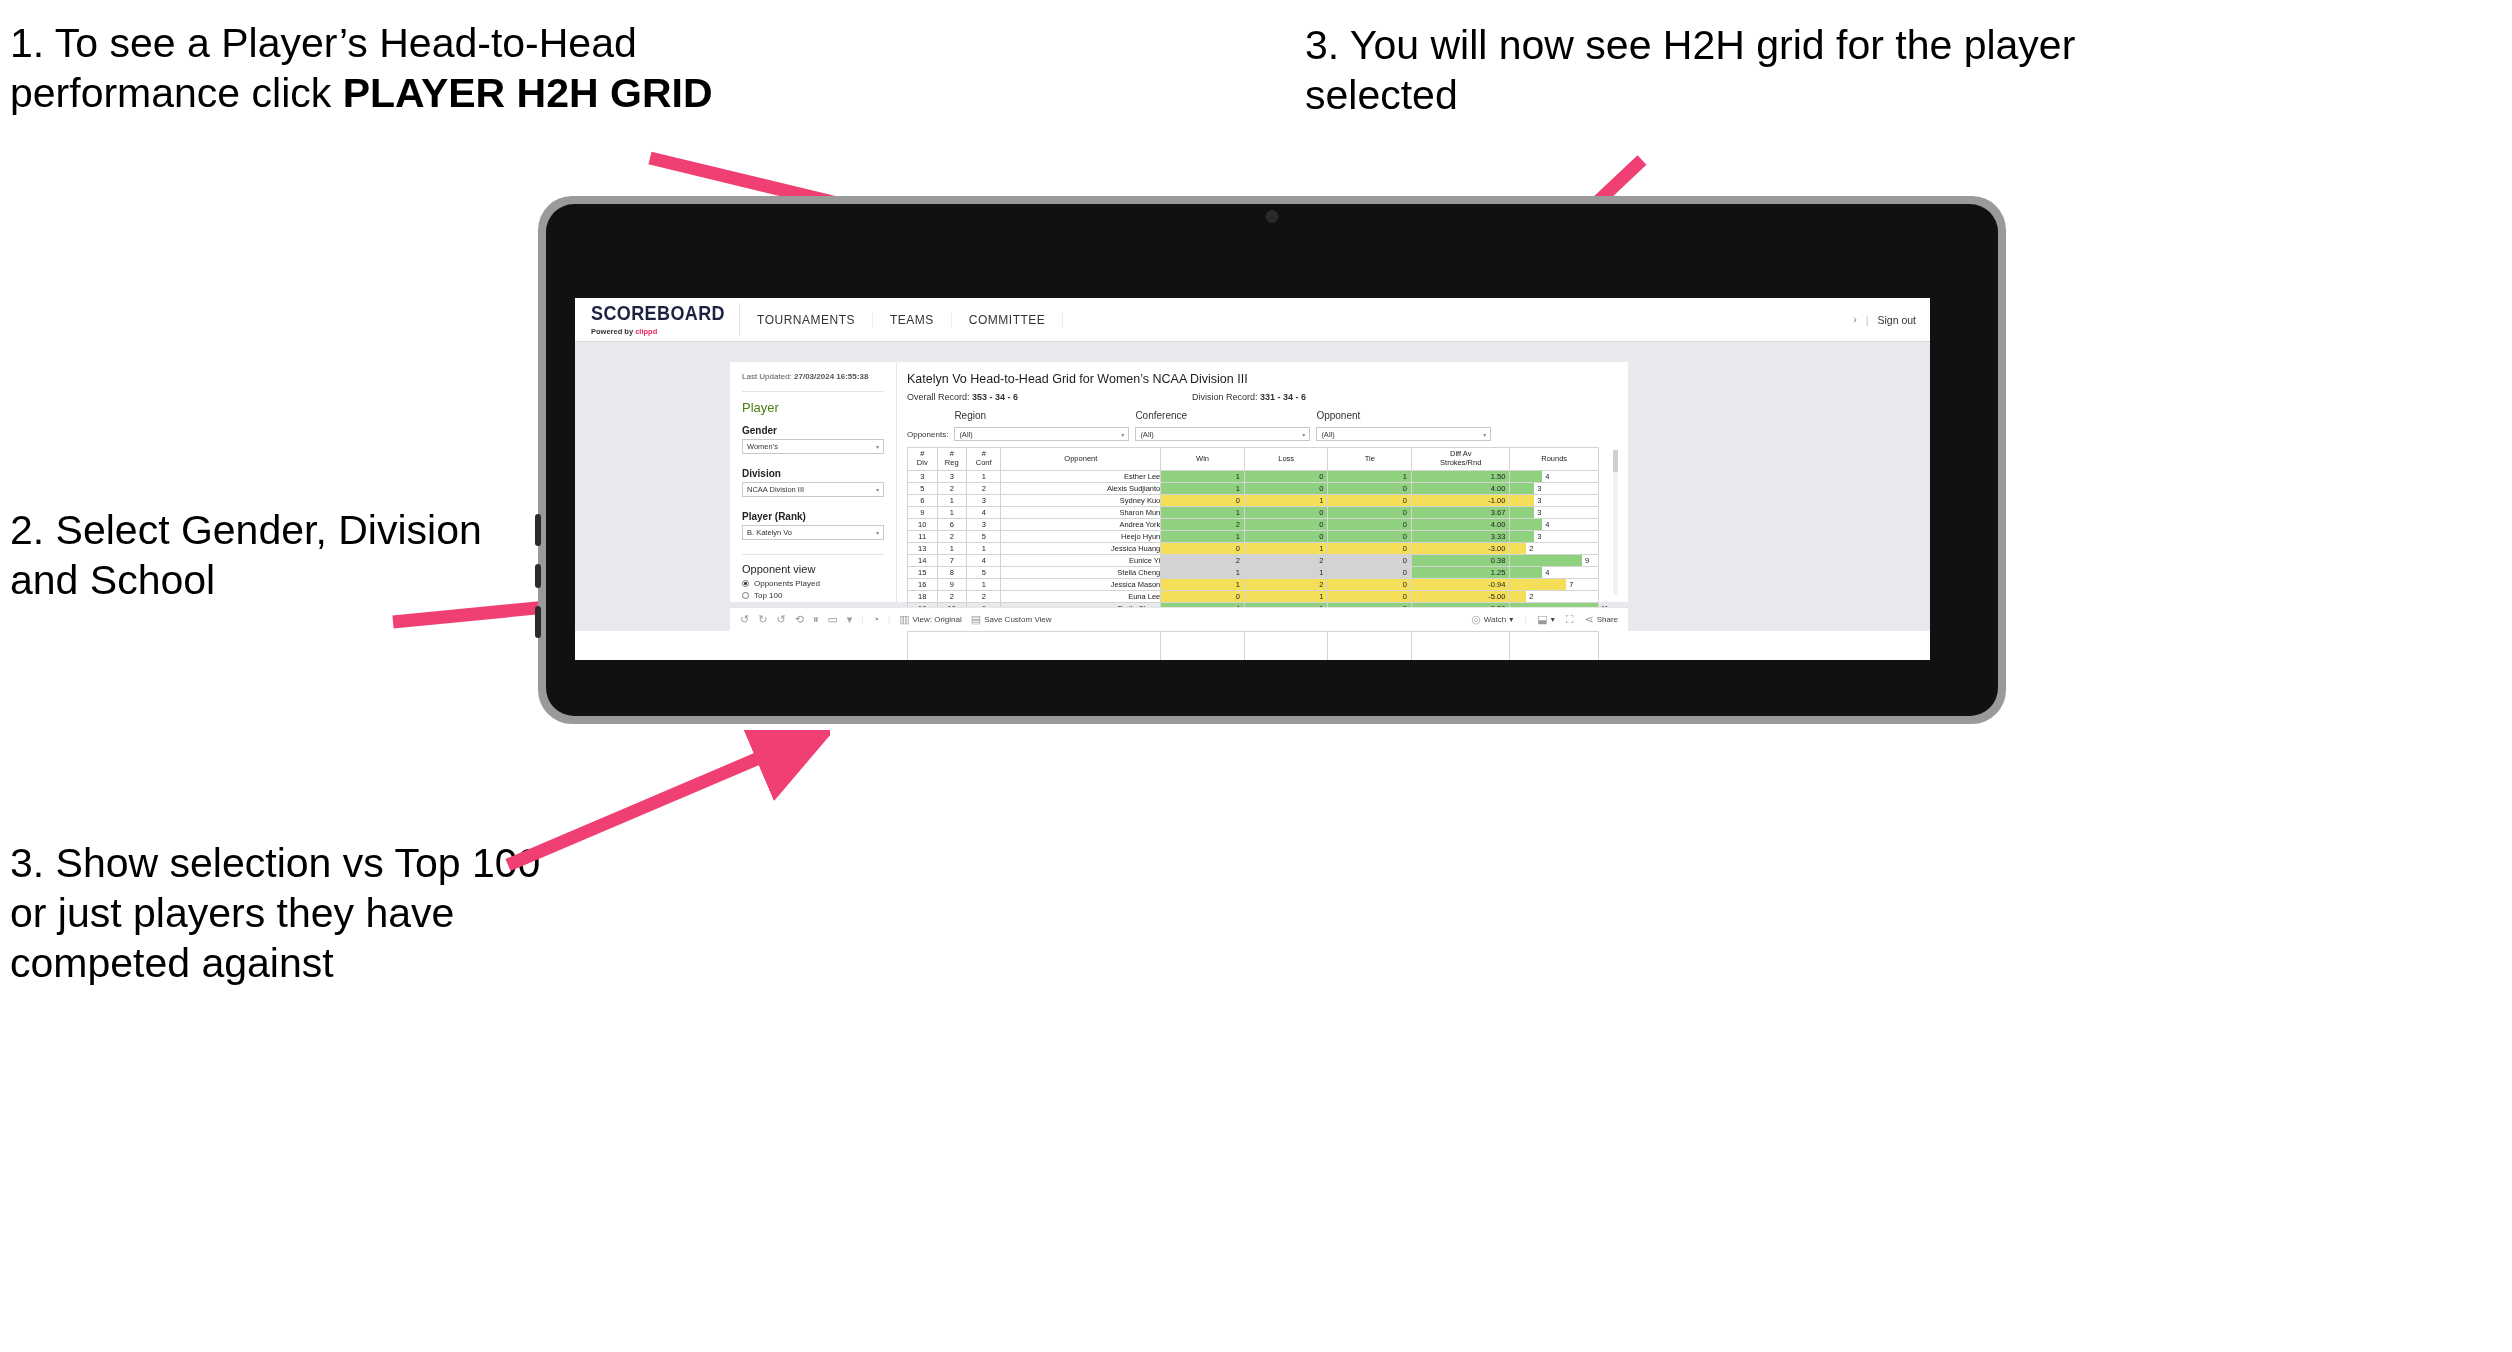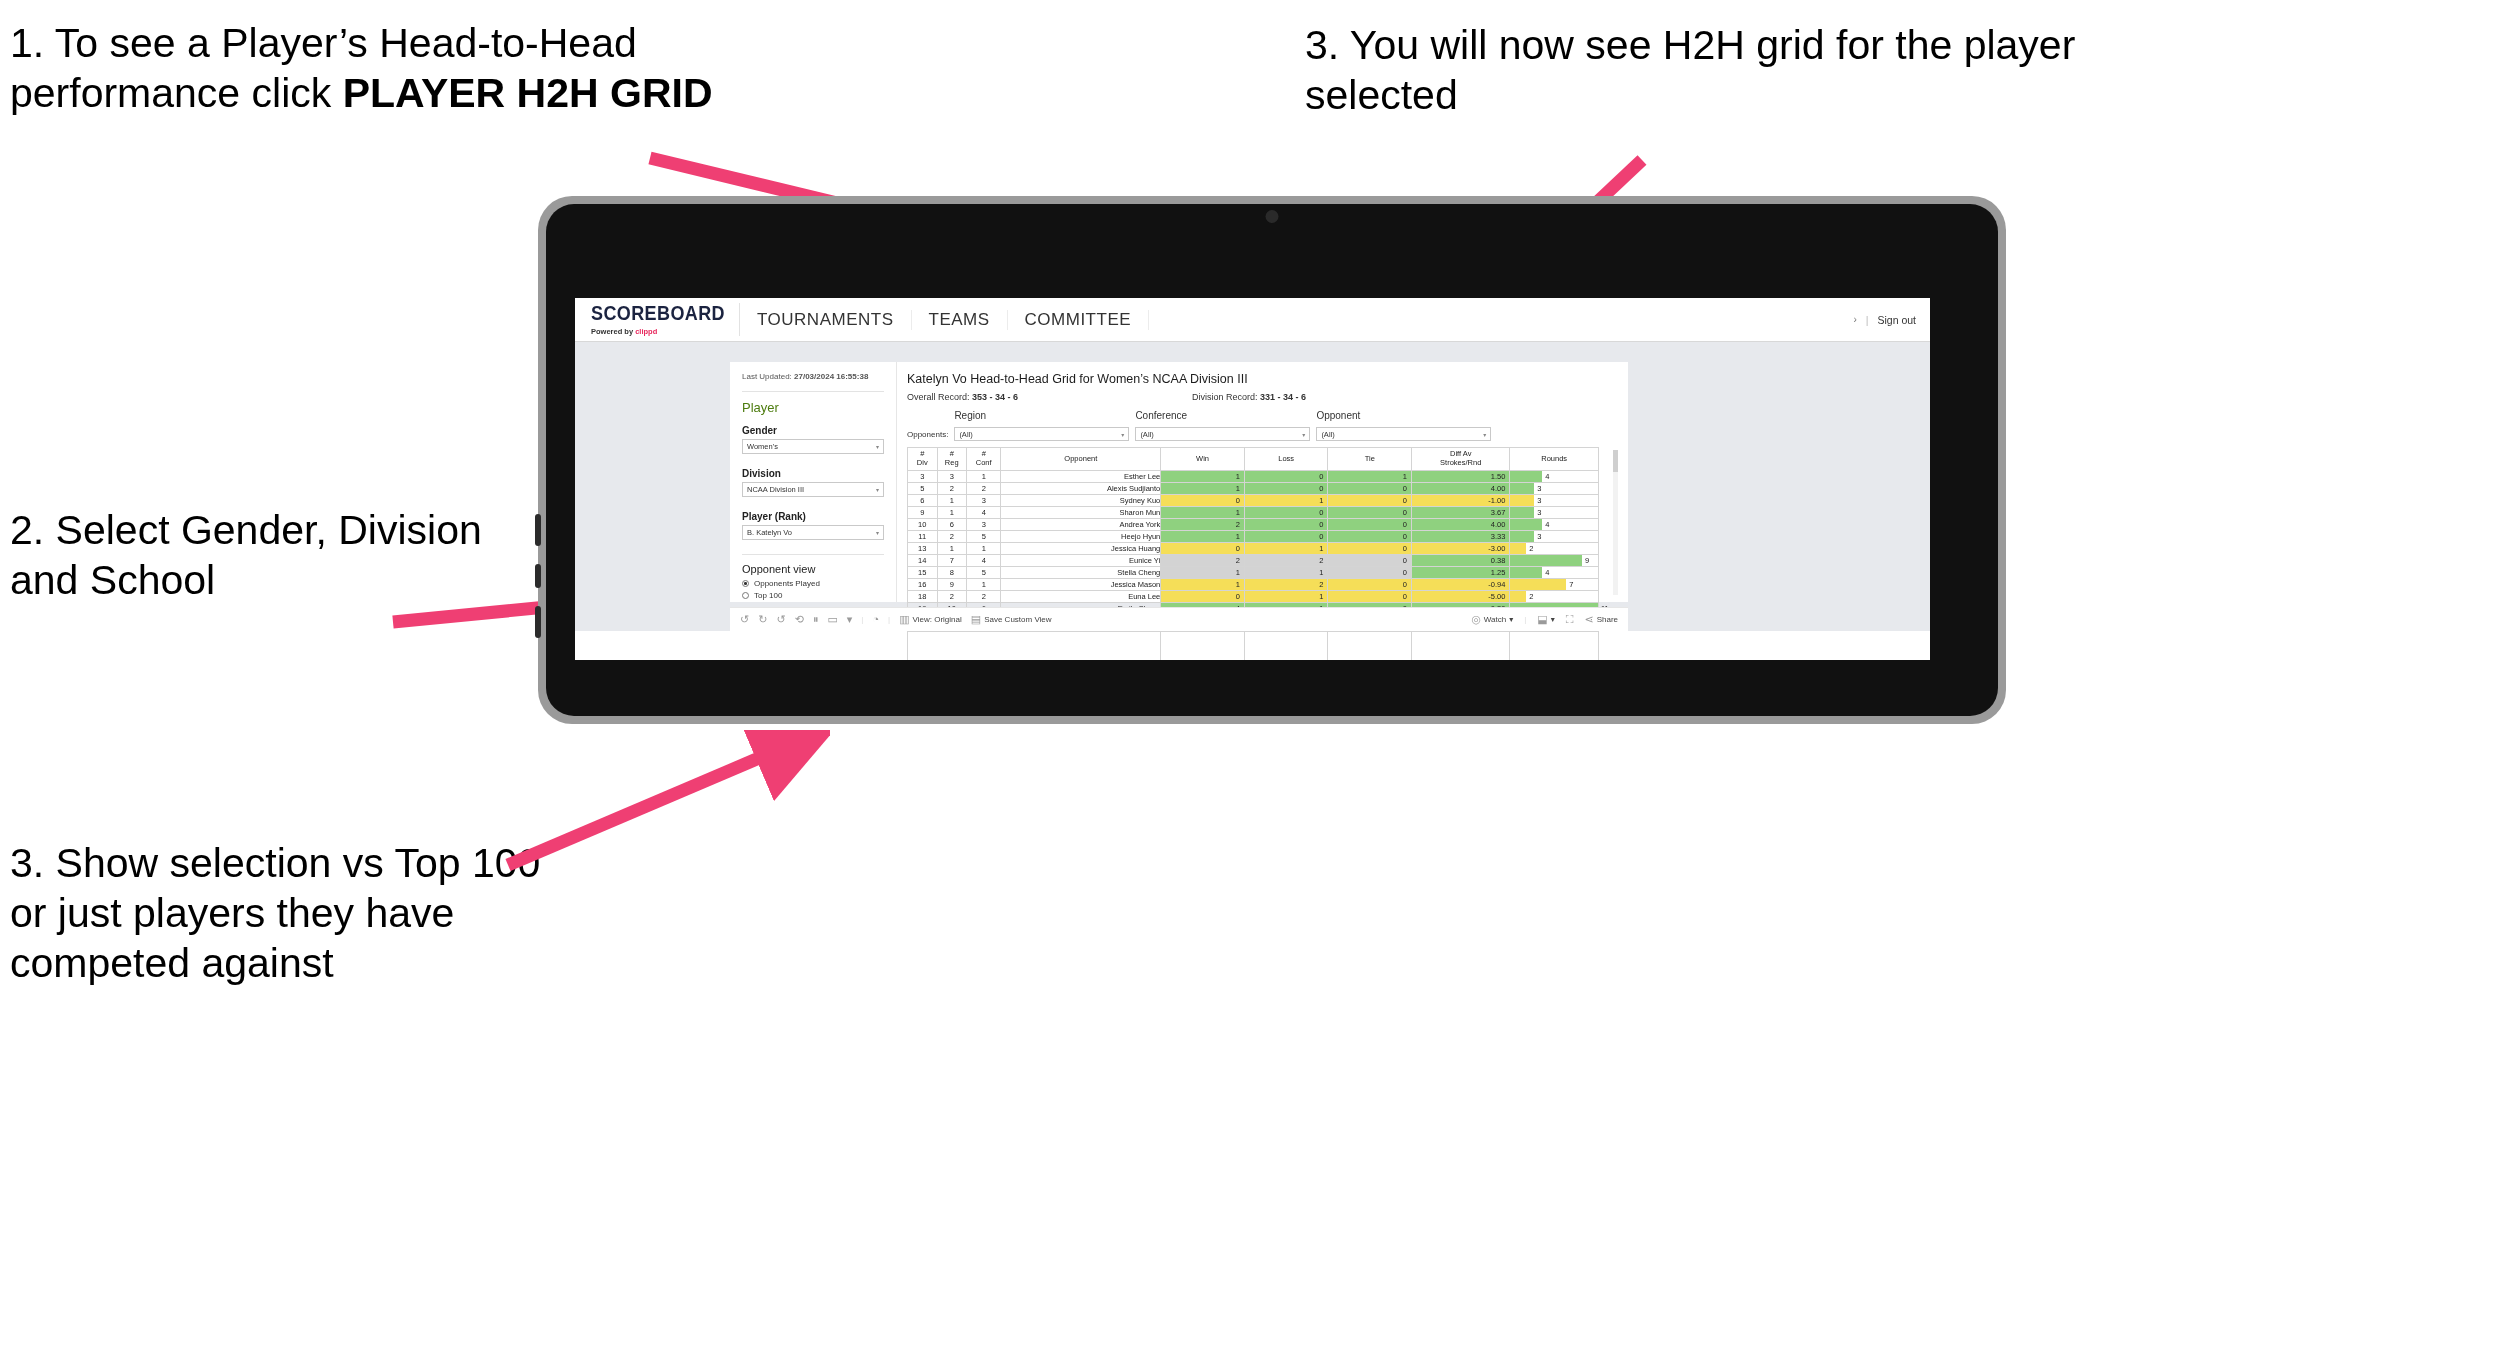--- a/index.html
+++ b/index.html
@@ -33,21 +33,21 @@
   
   #screen{position:absolute;left:575px;top:298px;width:1355px;height:362px;background:#ffffff;overflow:hidden;}
 
   
   .topbar{height:43px;background:#fff;border-bottom:1px solid #d8d8d8;display:flex;align-items:center;position:relative;}
   .brand{display:flex;flex-direction:column;justify-content:center;padding:0 14px 0 16px;border-right:1px solid #e2e2e2;}
   .brand-name{font-size:18px;font-weight:800;letter-spacing:.4px;color:#1b2340;font-family:"Liberation Sans",sans-serif;transform:scaleY(1.12);transform-origin:left center;}
   .brand-sub{font-size:7.5px;color:#333;margin-top:3px;font-weight:700;}
   .brand-sub i{color:#e8275c;font-style:normal;font-weight:800;}
   .mainnav{display:flex;align-items:stretch;}
-  .mainnav a{display:flex;align-items:center;padding:0 17px;font-size:17px;letter-spacing:.5px;color:#333;text-decoration:none;border-right:1px solid #ececec;}
+  .mainnav a{display:flex;align-items:center;padding:0 17px;font-size:12px;letter-spacing:.5px;color:#333;text-decoration:none;border-right:1px solid #ececec;}
   .topright{margin-left:auto;display:flex;align-items:center;gap:9px;padding-right:14px;font-size:10.5px;color:#333;}
   .topright .chev{color:#777;font-size:10px;}
   .topright .bar{color:#bbb;}
 
   
   .subnav{height:30px;background:#fafafa;border-bottom:1px solid #dcdcdc;display:flex;align-items:center;padding-left:12px;gap:0;}
   .subnav a{font-size:10px;letter-spacing:.5px;color:#333;text-decoration:none;padding:0 14px;}
   .subnav a.active{color:#e8275c;}
 
   

